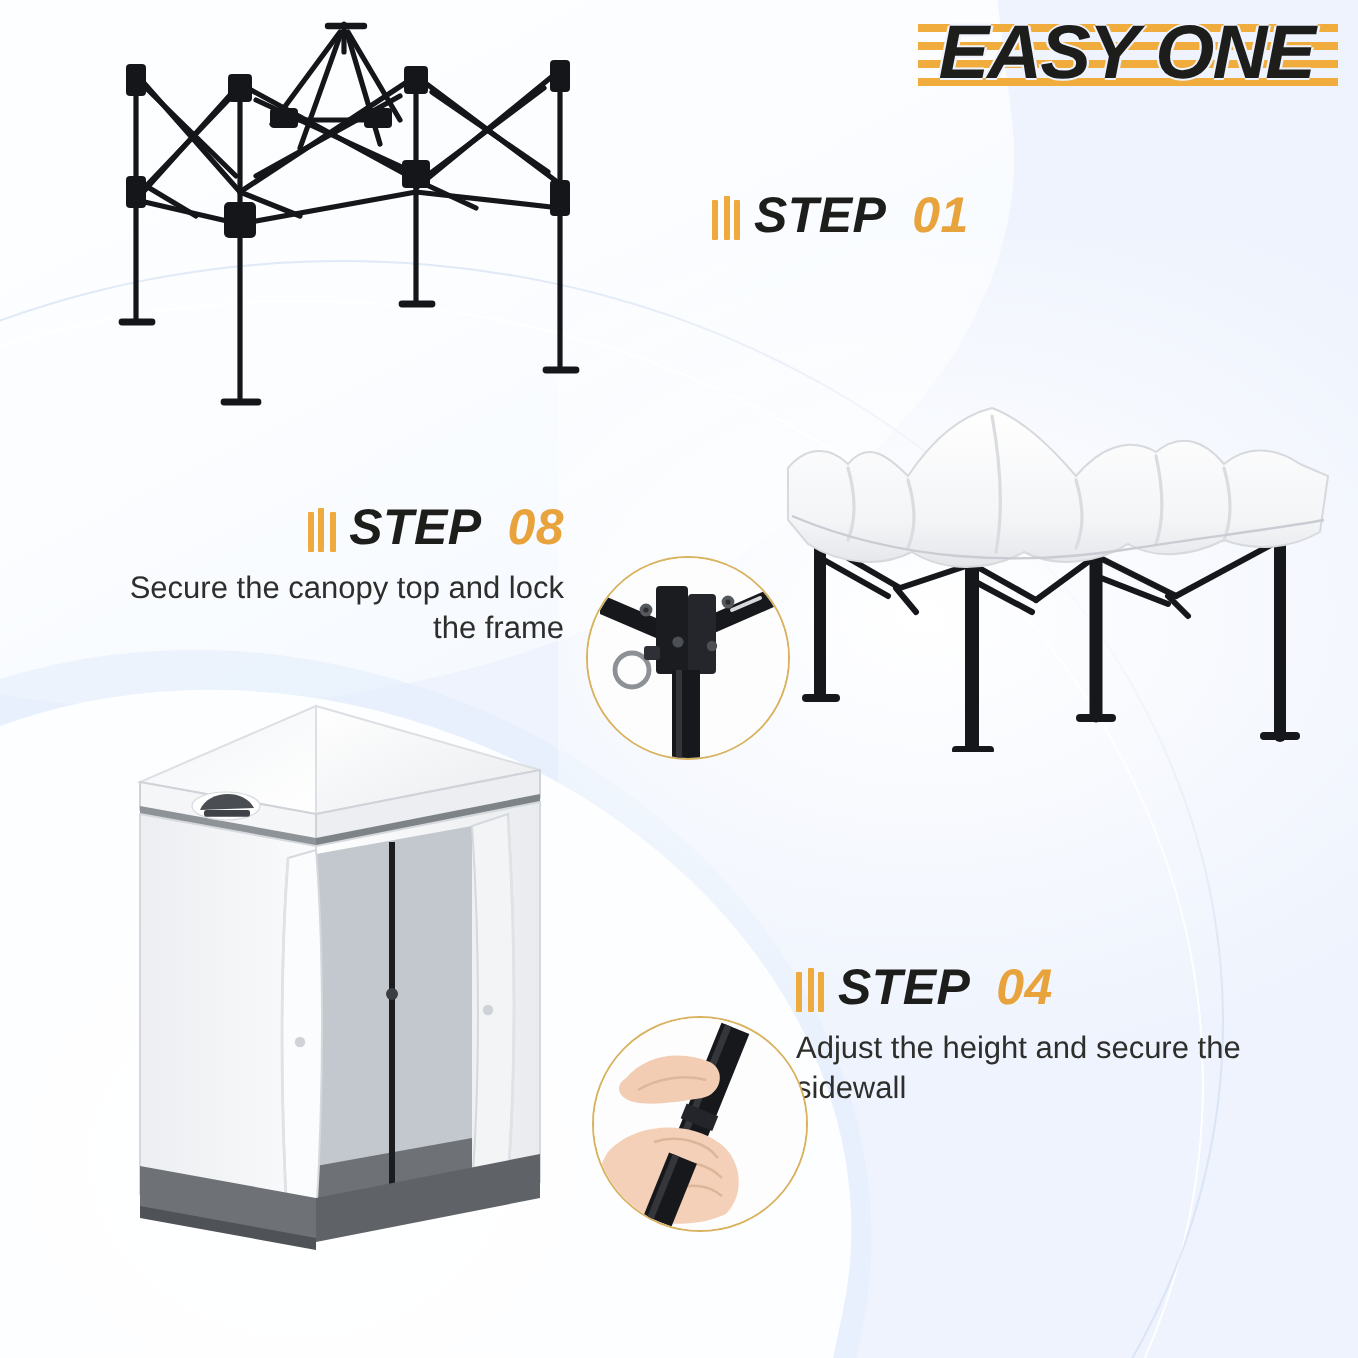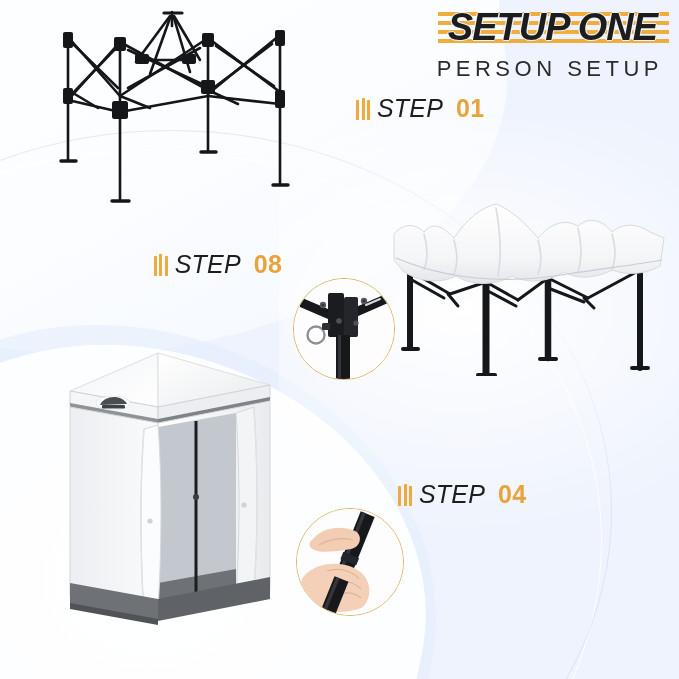--- a/index.html
+++ b/index.html
@@ -75,25 +75,25 @@
 
   
   .step{position:absolute;}
   .step-head{display:flex;align-items:center;gap:7px;}
   .step-head.right{justify-content:flex-end;}
   .step-bars{display:inline-flex;gap:2.5px;align-items:flex-end;}
   .step-bars i{display:block;width:3px;height:20px;background:#eeaa3c;border-radius:.5px;}
   .step-bars i:nth-child(2){height:22px;}
   .step-bars i:nth-child(3){height:20px;}
   .step-word{
-    font-size:25px;font-weight:normal;font-style:italic;color:#1d1d1b;
+    font-size:25px;font-weight:bold;font-style:italic;color:#1d1d1b;
     letter-spacing:.2px;line-height:1;
   }
   .step-num{
-    font-size:25px;font-weight:bold;color:#e8a33c;
+    font-size:25px;font-weight:bold;font-style:italic;color:#e8a33c;
     letter-spacing:.2px;line-height:1;margin-left:6px;
   }
   .step-desc{
     margin-top:8px;font-size:15.5px;color:#2e2e2c;line-height:1.32;
     max-width:250px;
   }
   .step-desc.right{text-align:right;margin-left:auto;}
 
   #step1{left:356px;top:96px;}
   #step2{left:50px;top:252px;width:232px;}
@@ -131,23 +131,22 @@
     <div class="bg-swoosh-3"></div>
     <div class="bg-arc-line bg-arc-a"></div>
     <div class="bg-arc-line bg-arc-b"></div>
     <div class="bg-haze-tr"></div>
     <div class="bg-haze-bl"></div>
   </div>
 
   <div class="headline">
     <div class="headline-main">
       <span class="headline-stripes"></span>
-      <span class="headline-text">SETUP ONE</span>
+      <span class="headline-text">EASY ONE</span>
     </div>
-    <div class="headline-sub">PERSON SETUP</div>
   </div>
 
   <div class="step" id="step1">
     <div class="step-head">
       <span class="step-bars">
         <i></i>
           <i></i>
           <i></i>
       </span>
       <span class="step-word">STEP</span>
@@ -158,32 +157,34 @@
   <div class="step" id="step2">
     <div class="step-head right">
       <span class="step-bars">
         <i></i>
           <i></i>
           <i></i>
       </span>
       <span class="step-word">STEP</span>
       <span class="step-num">08</span>
     </div>
+    <div class="step-desc right">Secure the canopy top and lock the frame</div>
   </div>
 
   <div class="step" id="step3">
     <div class="step-head">
       <span class="step-bars">
         <i></i>
           <i></i>
           <i></i>
       </span>
       <span class="step-word">STEP</span>
       <span class="step-num">04</span>
     </div>
+    <div class="step-desc">Adjust the height and secure the sidewall</div>
   </div>
 
   <div class="frame-art">
     <svg viewBox="0 0 300 200" xmlns="http://www.w3.org/2000/svg">
       <g stroke="#15161a" stroke-width="2.6" fill="none" stroke-linecap="round">
 
         <line x1="36" y1="31" x2="36" y2="156"></line>
         <line x1="88" y1="37" x2="88" y2="197"></line>
         <line x1="176" y1="33" x2="176" y2="147"></line>
         <line x1="248" y1="30" x2="248" y2="180"></line>

